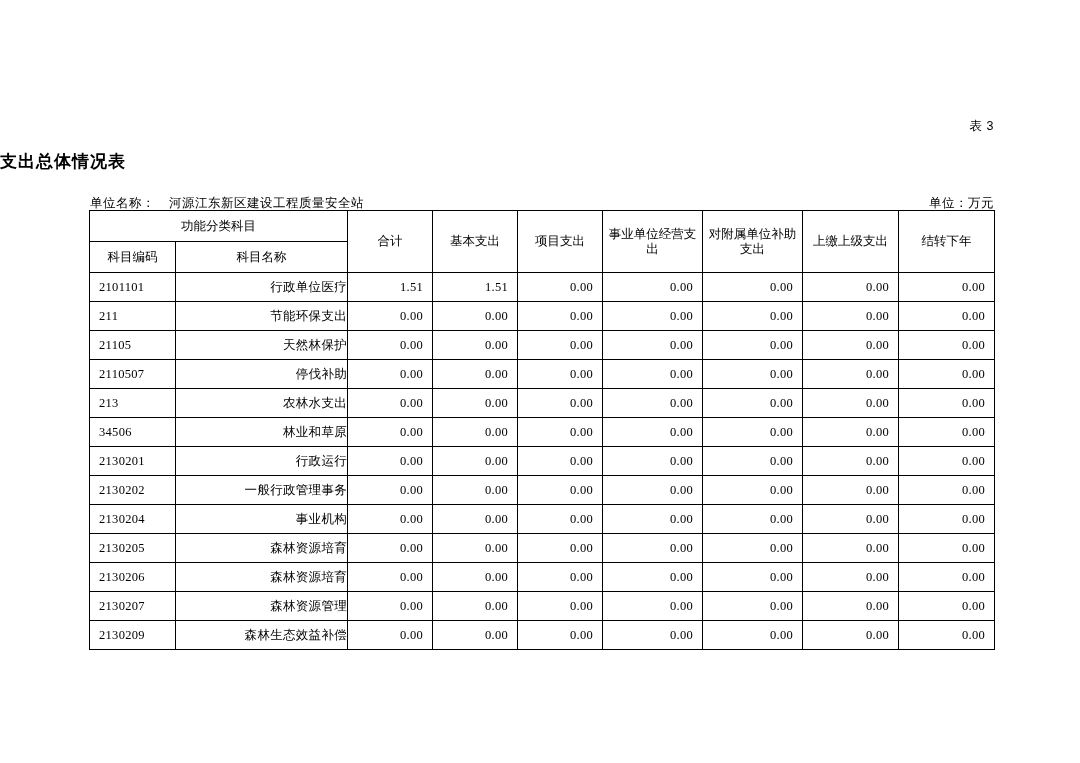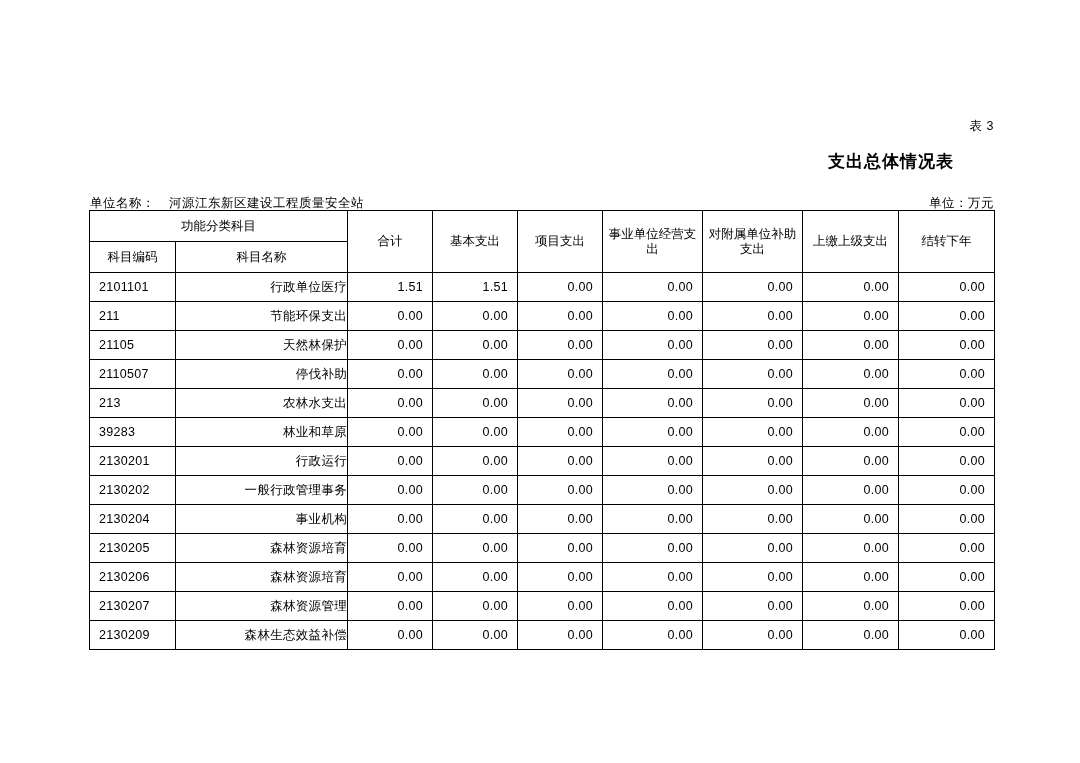--- a/index.html
+++ b/index.html
@@ -26,21 +26,21 @@
     top: 118px;
     right: 86px;
     font-size: 12.5px;
     letter-spacing: 0.5px;
   }
   .doc-title {
     position: absolute;
     top: 150px;
     left: 0;
     width: 954px;
-    text-align: right;
+    text-align: left;
     font-size: 17px;
     font-weight: bold;
     letter-spacing: 1px;
   }
   .meta-row {
     position: absolute;
     top: 187px;
     left: 90px;
     width: 904px;
     display: flex;
@@ -64,20 +64,21 @@
     letter-spacing: 0.5px;
   }
   table.main {
     position: absolute;
     top: 210px;
     left: 89px;
     width: 905px;
     border-collapse: collapse;
     table-layout: fixed;
     font-size: 12.5px;
+    font-family: Liberation Serif, serif;
   }
   table.main th, table.main td {
     border: 1px solid #000000;
     padding: 0;
     font-weight: normal;
     vertical-align: middle;
   }
   table.main th {
     text-align: center;
     height: 26px;
@@ -201,21 +202,21 @@
           <td class="name">农林水支出</td>
           <td class="num">0.00</td>
           <td class="num">0.00</td>
           <td class="num">0.00</td>
           <td class="num">0.00</td>
           <td class="num">0.00</td>
           <td class="num">0.00</td>
           <td class="num">0.00</td>
         </tr>
         <tr>
-          <td class="code">39283</td>
+          <td class="code">34506</td>
           <td class="name">林业和草原</td>
           <td class="num">0.00</td>
           <td class="num">0.00</td>
           <td class="num">0.00</td>
           <td class="num">0.00</td>
           <td class="num">0.00</td>
           <td class="num">0.00</td>
           <td class="num">0.00</td>
         </tr>
         <tr>

